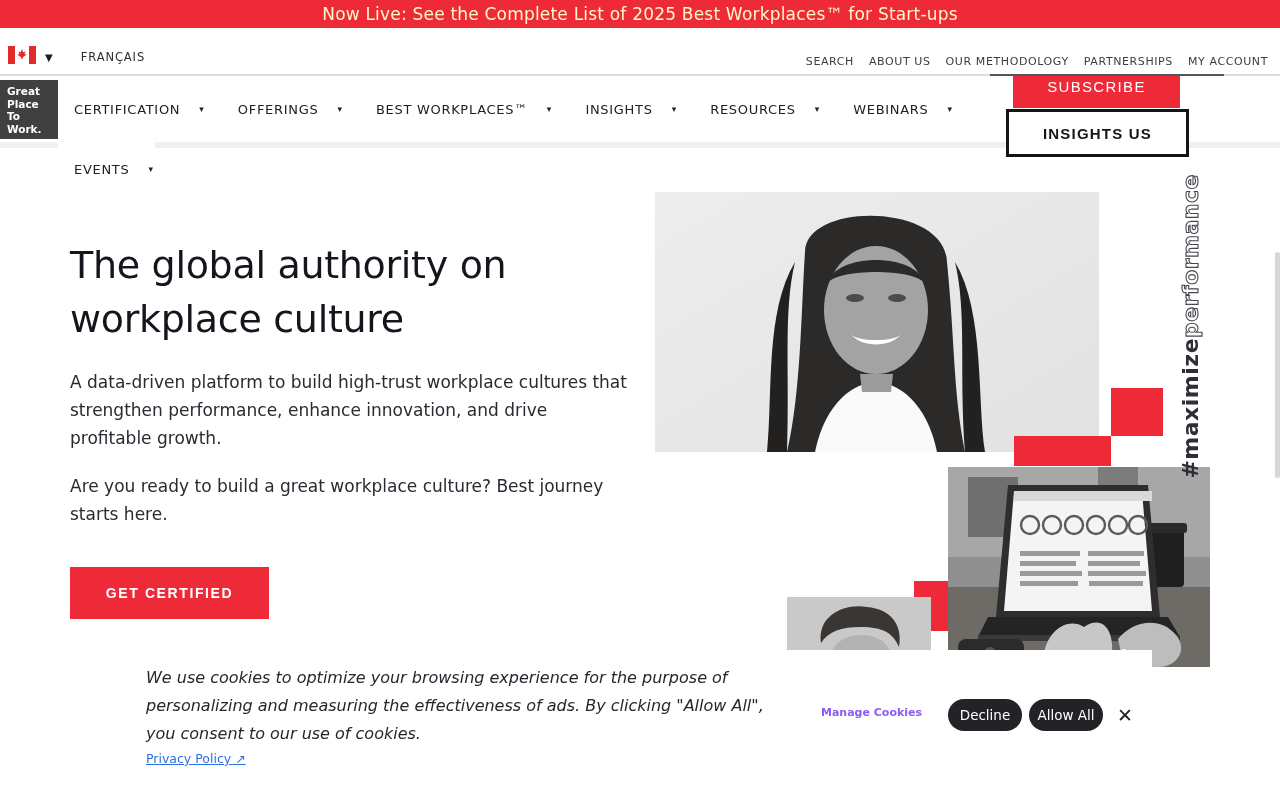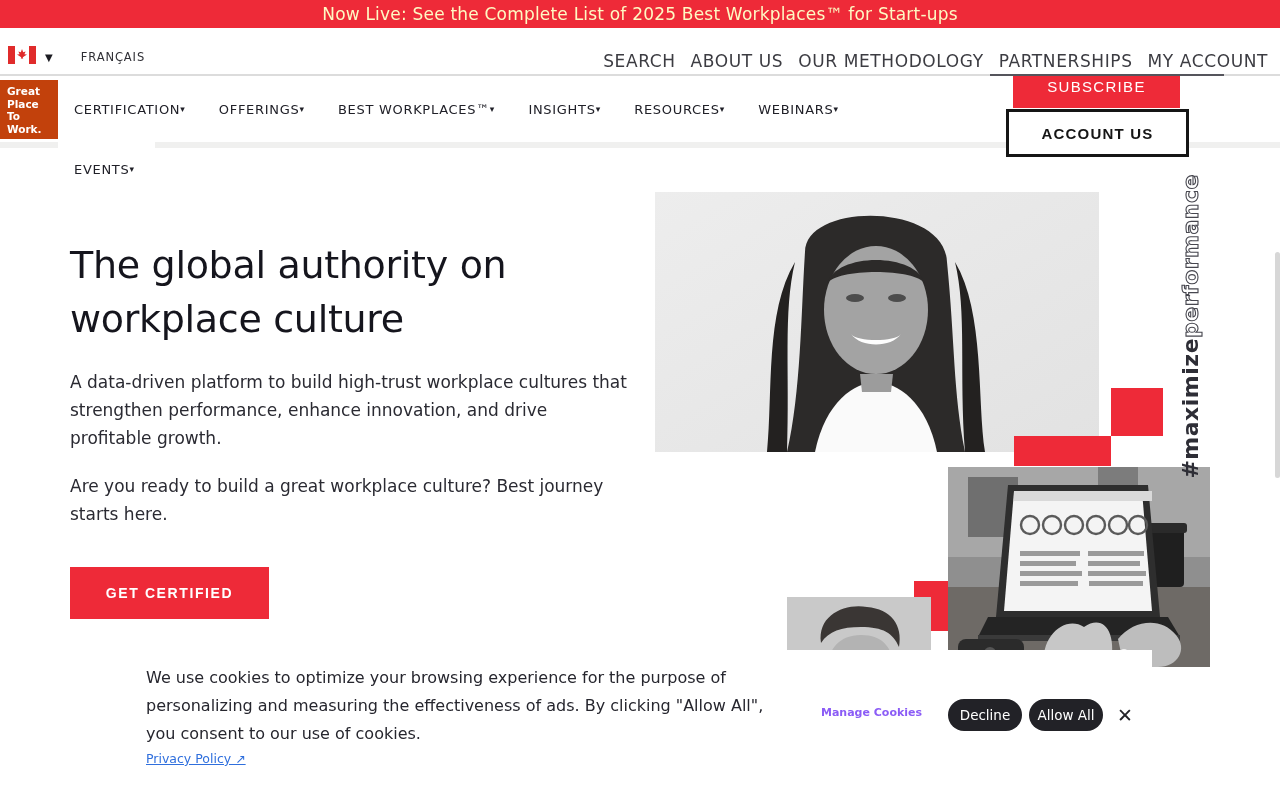--- a/index.html
+++ b/index.html
@@ -12,36 +12,36 @@
     letter-spacing:.2px; z-index:7; }
 
   
   .utility { position:absolute; left:0; top:40px; width:1280px; height:36px; background:#ffffff;
     border-bottom:2px solid #dcdcdc; z-index:5; display:flex; align-items:center; }
   .flag-wrap { display:flex; align-items:center; margin-left:8px; cursor:pointer; }
   .flag-caret { font-size:10px; color:#1c1c22; margin-left:9px; }
   .lang { margin-left:28px; font-size:11.5px; letter-spacing:.9px; color:#2e2e34; cursor:pointer;text-align:center; }
   .util-links { position:absolute; right:12px; top:0; height:36px; display:flex; align-items:center;
     gap:15px; }
-  .util-links span { font-size:17px; letter-spacing:.6px; color:#3c3c42; cursor:pointer;margin-top:6px; }
+  .util-links span { font-size:11px; letter-spacing:.6px; color:#3c3c42; cursor:pointer;margin-top:6px; }
   .dark-seg { position:absolute; left:990px; top:74px; width:234px; height:2px; background:#55555c; z-index:6; }
 
   
   .navbar { position:absolute; left:0; top:76px; width:1280px; height:66px; background:#ffffff; z-index:1;
     display:flex; align-items:center; }
   .nav-items { display:flex; align-items:center; gap:34px; margin-left:74px; }
-  .nav-item { display:flex; align-items:center; gap:0; cursor:pointer; }
+  .nav-item { display:flex; align-items:center; gap:19px; cursor:pointer; }
   .nav-item .lbl { font-size:13px; letter-spacing:.7px; color:#202028; font-weight:500; }
   .nav-item .caret { font-size:9px; color:#202028; }
   .gray-strip { position:absolute; left:0; top:142px; width:1280px; height:6px; background:#f0f0ef; z-index:0; }
   .strip-gap { position:absolute; left:58px; top:142px; width:97px; height:6px; background:#ffffff; z-index:0; }
   .navrow2 { position:absolute; left:0; top:148px; width:1280px; height:42px; background:#ffffff;
     display:flex; align-items:center; z-index:1; }
 
-  .logo { position:absolute; left:0; top:80px; width:58px; height:59px; background:#c2410c; z-index:6;
+  .logo { position:absolute; left:0; top:80px; width:58px; height:59px; background:#404040; z-index:6;
     color:#ffffff; font-size:10.5px; font-weight:bold; line-height:12.5px; padding:5px 0 0 7px; cursor:pointer; }
 
   .subscribe-btn { position:absolute; left:1013px; top:64px; width:167px; height:44px; background:#ee2a38;
     color:#ffffff; font-size:15px; font-weight:normal; letter-spacing:1.3px; display:flex; align-items:center;
     justify-content:center; z-index:4; cursor:pointer; border:none; }
   .contact-btn { position:absolute; left:1006px; top:109px; width:183px; height:48px; background:#ffffff;
     border:3px solid #151515; color:#151515; font-size:15px; font-weight:600; letter-spacing:1.2px;
     display:flex; align-items:center; justify-content:center; z-index:6; cursor:pointer; }
 
   
@@ -67,21 +67,21 @@
   .hashtag-inner { writing-mode:vertical-rl; transform:rotate(180deg); white-space:nowrap;
     font-size:22px; font-weight:bold; letter-spacing:.5px; }
   .hashtag .solid { color:#2e2e36; }
   .hashtag .outline { color:#ffffff; -webkit-text-stroke:1.1px #47474f; }
 
   .scroll-thumb { position:absolute; left:1275px; top:252px; width:5px; height:226px; background:#d7d7d7;
     border-radius:3px; z-index:8; }
 
   
   .cookie { position:absolute; left:130px; top:650px; width:1022px; height:150px; background:#ffffff; z-index:10; }
-  .cookie-msg { position:absolute; left:16px; top:14px; width:640px; font-size:16px; line-height:28px; color:#26262e; }
+  .cookie-msg { position:absolute; left:16px; top:14px; width:640px; font-size:16px; line-height:28px; color:#26262e;font-style:italic; }
   .privacy-link { position:absolute; left:16px; top:101px; font-size:12.5px; color:#2f6fdd;
     text-decoration:underline; cursor:pointer; }
   .manage-link { position:absolute; left:691px; top:56px; font-size:11px; color:#8b5cf6; cursor:pointer;font-weight:bold; }
   .pill-btn { position:absolute; top:49px; height:32px; background:#222227; color:#ffffff; border:none;
     border-radius:16px; font-size:13.5px; font-family:inherit; display:flex; align-items:center;
     justify-content:center; cursor:pointer; }
   .decline-btn { left:818px; width:74px; }
   .allow-btn { left:899px; width:74px; }
   .cookie-close { position:absolute; left:982px; top:52px; width:26px; height:26px; font-size:19px;
     color:#222227; display:flex; align-items:center; justify-content:center; cursor:pointer; background:none; border:none; }
@@ -158,21 +158,21 @@
   </div>
 
   <div class="logo">
     <div>Great</div>
     <div>Place</div>
     <div>To</div>
     <div>Work.</div>
   </div>
 
   <button class="subscribe-btn">SUBSCRIBE</button>
-  <button class="contact-btn">ACCOUNT US</button>
+  <button class="contact-btn">INSIGHTS US</button>
 
   <h1 class="hero-title">
     <span>The global authority on</span><br>
     <span>workplace culture</span>
   </h1>
   <p class="hero-p hero-p1">A data-driven platform to build high-trust workplace cultures that strengthen performance, enhance innovation, and drive profitable growth.</p>
   <p class="hero-p hero-p2">Are you ready to build a great workplace culture? Best journey starts here.</p>
   <button class="cta-btn">GET CERTIFIED</button>
 
   <div class="img-woman">

